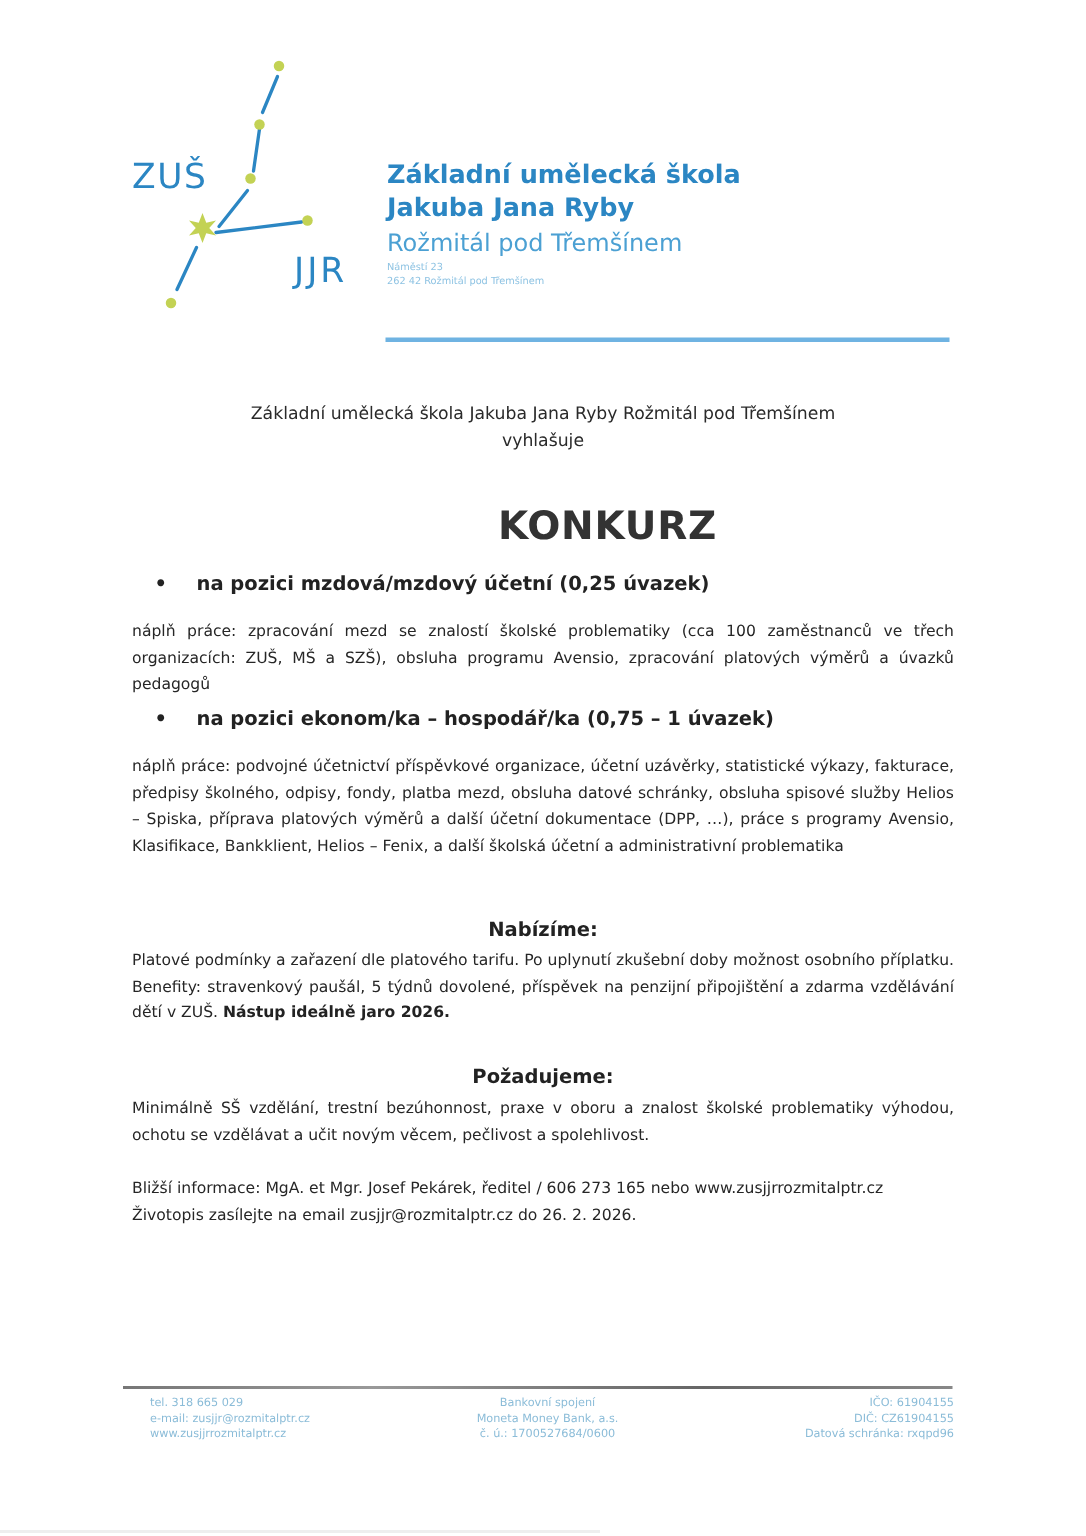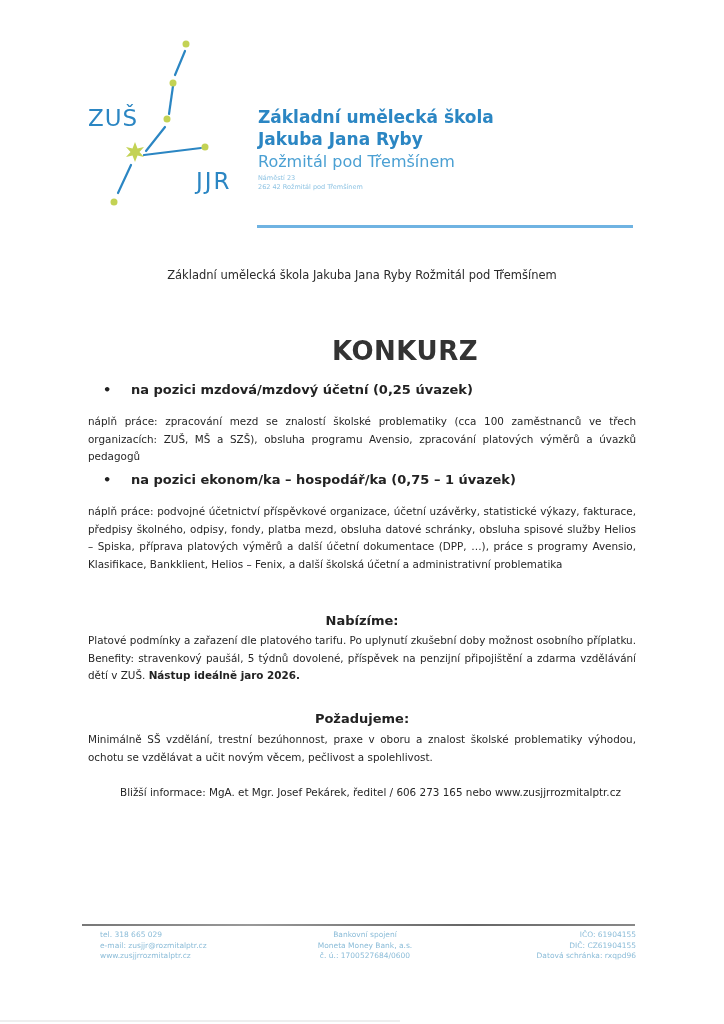--- a/index.html
+++ b/index.html
@@ -55,20 +55,21 @@
 </div>
 <div class="head-sub">Rožmitál pod Třemšínem</div>
 <div class="head-addr">
   <div>Náměstí 23</div>
   <div>262 42  Rožmitál pod Třemšínem</div>
 </div>
 <div class="head-rule"></div>
 
 <div class="intro">
   <div>Základní umělecká škola Jakuba Jana Ryby Rožmitál pod Třemšínem</div>
+  <div>vyhlašuje</div>
 </div>
 
 <div class="title">KONKURZ</div>
 
 <div class="pos" style="top:382px;">
   <span class="bullet">•</span><span>na pozici mzdová/mzdový účetní (0,25 úvazek)</span>
 </div>
 <div class="para" style="top:413px;">náplň práce: zpracování mezd se znalostí školské problematiky (cca 100 zaměstnanců ve třech organizacích: ZUŠ, MŠ a SZŠ), obsluha programu Avensio, zpracování platových výměrů a úvazků pedagogů</div>
 
 <div class="pos" style="top:472px;">
@@ -77,22 +78,23 @@
 <div class="para" style="top:503px;">náplň práce: podvojné účetnictví příspěvkové organizace, účetní uzávěrky, statistické výkazy, fakturace, předpisy školného, odpisy, fondy, platba mezd, obsluha datové schránky, obsluha spisové služby Helios – Spiska, příprava platových výměrů a další účetní dokumentace (DPP, …), práce s programy Avensio, Klasifikace, Bankklient, Helios – Fenix, a další školská účetní a administrativní problematika</div>
 
 <div class="sec-title" style="top:613px;">Nabízíme:</div>
 <div class="para" style="top:632px;">
   <span>Platové podmínky a zařazení dle platového tarifu. Po uplynutí zkušební doby možnost osobního příplatku. Benefity: stravenkový paušál, 5 týdnů dovolené, příspěvek na penzijní připojištění a zdarma vzdělávání dětí v ZUŠ. </span><b class="inline">Nástup ideálně jaro 2026.</b>
 </div>
 
 <div class="sec-title" style="top:711px;">Požadujeme:</div>
 <div class="para" style="top:731px;">Minimálně SŠ vzdělání, trestní bezúhonnost, praxe v oboru a znalost školské problematiky výhodou, ochotu se vzdělávat a učit novým věcem, pečlivost a spolehlivost.</div>
 
-<div class="para" style="top:784px; text-align:left;margin-left:32px;">
+<div class="para" style="top:784px; text-align:left;">
   <div>Bližší informace: MgA. et Mgr. Josef Pekárek, ředitel / 606 273 165 nebo www.zusjjrrozmitalptr.cz</div>
+  <div>Životopis zasílejte na email zusjjr@rozmitalptr.cz do 26. 2. 2026.</div>
 </div>
 
 <div class="foot-rule"></div>
 <div class="foot-col foot-left">
   <div>tel. 318 665 029</div>
   <div>e-mail: zusjjr@rozmitalptr.cz</div>
   <div>www.zusjjrrozmitalptr.cz</div>
 </div>
 <div class="foot-col foot-mid">
   <div>Bankovní spojení</div>

